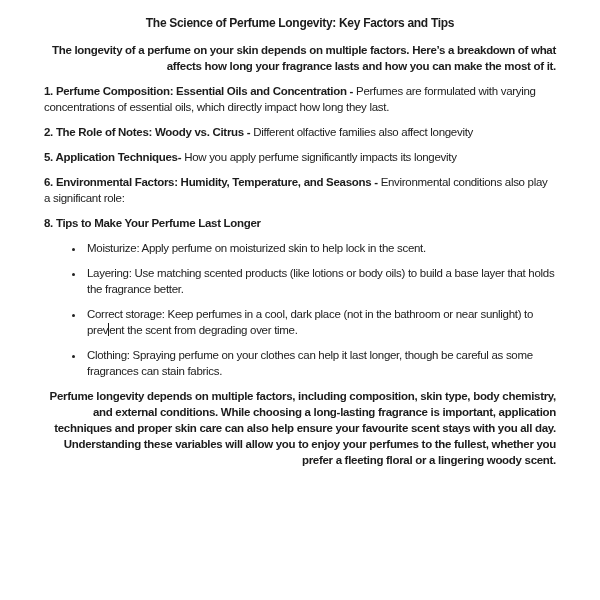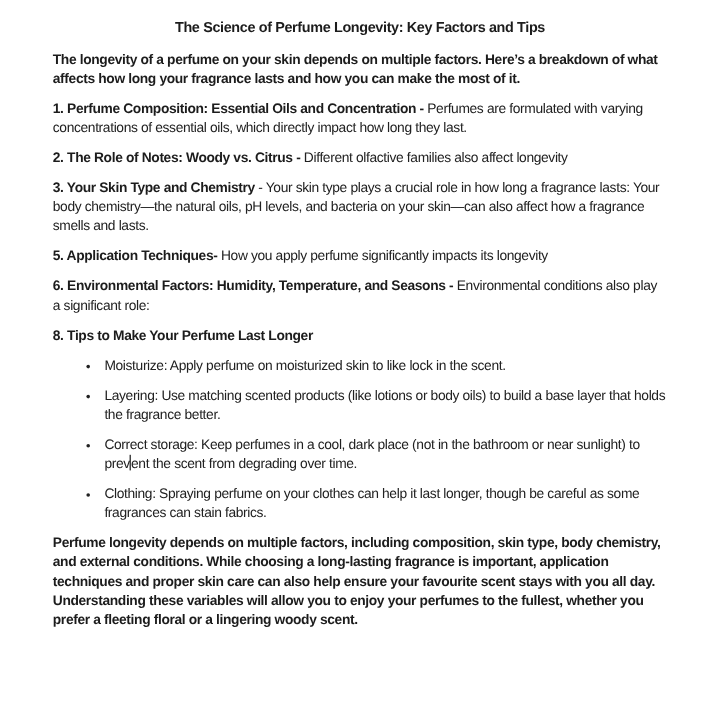--- a/index.html
+++ b/index.html
@@ -27,20 +27,21 @@
     color: #1c1c1c;
     margin: 0 0 11px 0;
     line-height: 16px;
   }
   p.para {
     margin: 0 0 9px 0;
   }
   .bold-para {
     font-weight: 700;
     color: #1c1c1c;
+    text-align: right;
   }
   .b {
     font-weight: 700;
     color: #1c1c1c;
     margin-top: 28px;
   }
   ul.tips-list {
     margin: 0 0 9px 0;
     padding: 0 0 0 40px;
     list-style: disc outside;
@@ -67,31 +68,30 @@
 <div class="page">
 
   <h1 class="doc-title">The Science of Perfume Longevity: Key Factors and Tips</h1>
 
   <p class="para bold-para">The longevity of a perfume on your skin depends on multiple factors. Here’s a breakdown of what affects how long your fragrance lasts and how you can make the most of it.</p>
 
   <p class="para"><span class="b">1. Perfume Composition: Essential Oils and Concentration - </span><span>Perfumes are formulated with varying concentrations of essential oils, which directly impact how long they last.</span></p>
 
   <p class="para"><span class="b">2. The Role of Notes: Woody vs. Citrus - </span><span>Different olfactive families also affect longevity</span></p>
 
-  <p class="para"><span class="b">3. Your Skin Type and Chemistry</span><span> - Your skin type plays a crucial role in how long a fragrance lasts: Your body chemistry—the natural oils, pH levels, and bacteria on your skin—can also affect how a fragrance smells and lasts.</span></p>
 
 
   <p class="para"><span class="b">5. Application Techniques- </span><span>How you apply perfume significantly impacts its longevity</span></p>
 
   <p class="para"><span class="b">6. Environmental Factors: Humidity, Temperature, and Seasons - </span><span>Environmental conditions also play a significant role:</span></p>
 
   <p class="para b">8. Tips to Make Your Perfume Last Longer</p>
 
   <ul class="tips-list">
-    <li><span>Moisturize: Apply perfume on moisturized skin to like lock in the scent.</span></li>
+    <li><span>Moisturize: Apply perfume on moisturized skin to help lock in the scent.</span></li>
     <li><span>Layering: Use matching scented products (like lotions or body oils) to build a base layer that holds the fragrance better.</span></li>
     <li><span>Correct storage: Keep perfumes in a cool, dark place (not in the bathroom or near sunlight) to prev</span><span class="caret"></span><span>ent the scent from degrading over time.</span></li>
     <li><span>Clothing: Spraying perfume on your clothes can help it last longer, though be careful as some fragrances can stain fabrics.</span></li>
   </ul>
 
   <p class="para bold-para">Perfume longevity depends on multiple factors, including composition, skin type, body chemistry, and external conditions. While choosing a long-lasting fragrance is important, application techniques and proper skin care can also help ensure your favourite scent stays with you all day. Understanding these variables will allow you to enjoy your perfumes to the fullest, whether you prefer a fleeting floral or a lingering woody scent.</p>
 
 </div>
 
 </body></html>

